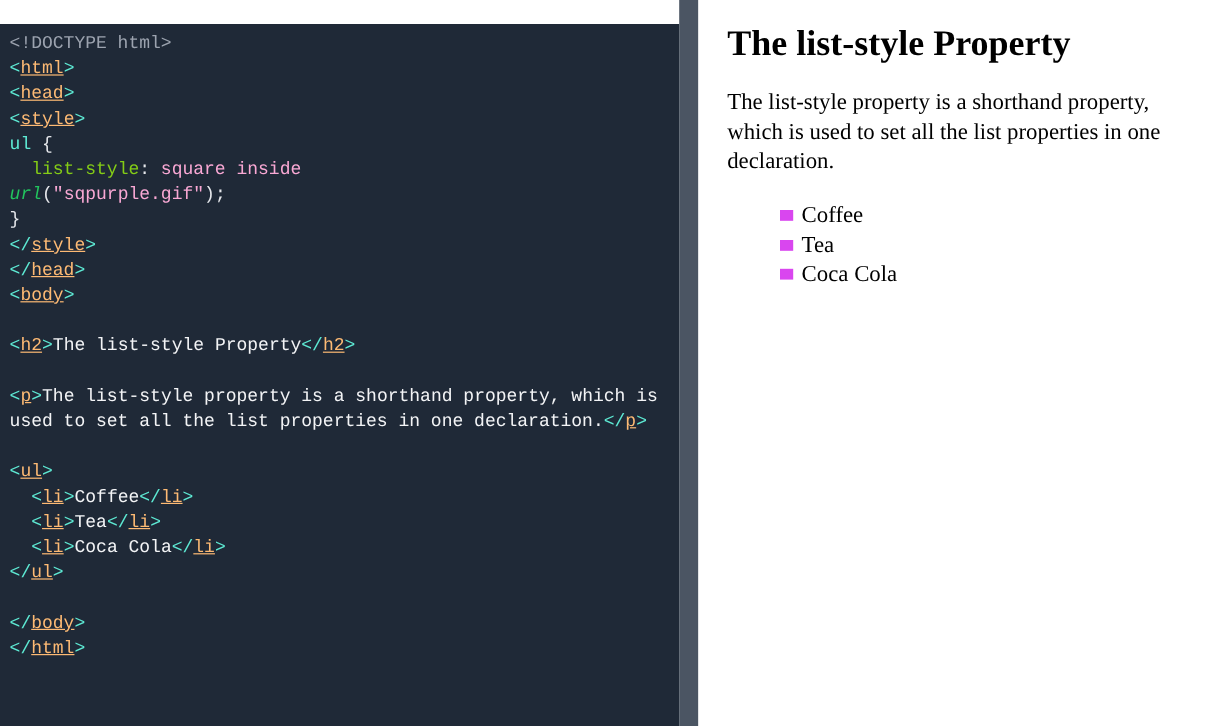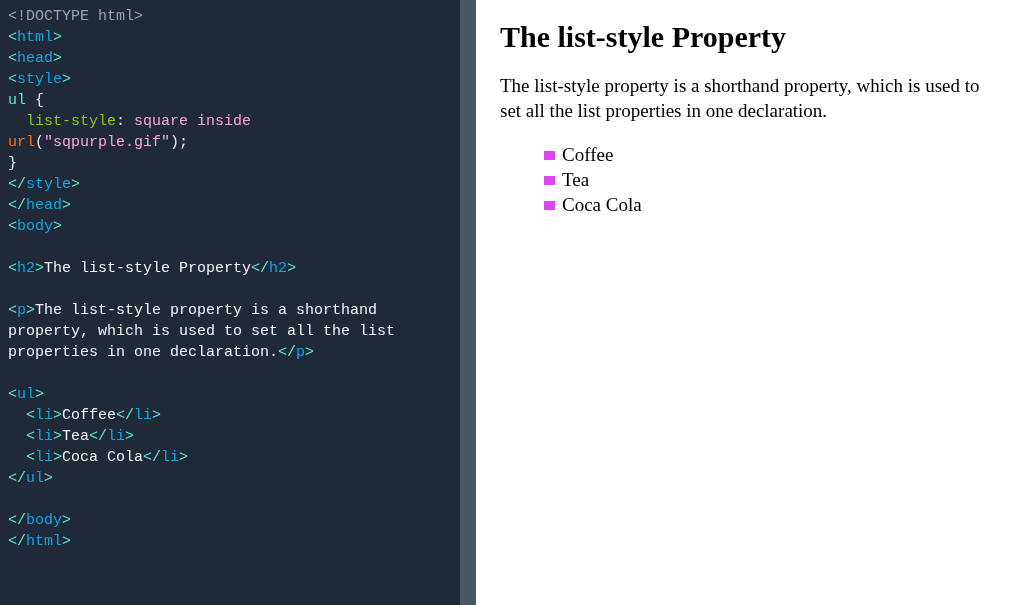--- a/index.html
+++ b/index.html
@@ -8,28 +8,29 @@
       box-sizing: border-box;
     }
     body {
       font-family: Consolas, Monaco, 'Courier New', monospace;
       display: flex;
       width: 1016px;
       height: 605px;
       overflow: hidden;
     }
     .editor-pane {
-      width: 460px;
+      width: 566px;
       background: #1f2937;
       color: #e5e7eb;
       padding: 6px 8px;
       font-size: 15px;
       line-height: 1.4;
       white-space: pre-wrap;
       word-wrap: break-word;
+      margin-top: 20px;
     }
     .divider {
       width: 16px;
       background: #4b5563;
     }
     .preview-pane {
       flex: 1;
       background: #ffffff;
       color: #000000;
       padding: 20px 24px;
@@ -60,28 +61,28 @@
       content: '';
       display: inline-block;
       width: 11px;
       height: 9px;
       background: #d946ef;
       margin-right: 7px;
       vertical-align: 1px;
     }
     
     .c-doctype { color: #9ca3af; }
-    .c-tag { color: #0ea5e9; }
+    .c-tag { color: #fdba74; text-decoration: underline; }
     .c-bracket { color: #5eead4; }
     .c-selector { color: #5eead4; }
     .c-prop { color: #84cc16; }
     .c-value { color: #f9a8d4; text-align: center; }
     .c-text { color: #f3f4f6; }
     .c-string { color: #f9a8d4; }
-    .c-func { color: #f97316; }
+    .c-func { color: #22c55e; font-style: italic; }
     .c-punc { color: #e5e7eb; }
   </style>
 </head>
 <body>
 
 <div class="editor-pane" id="editor"><div><span class="c-doctype">&lt;!DOCTYPE html&gt;</span></div><div><span class="c-bracket">&lt;</span><span class="c-tag">html</span><span class="c-bracket">&gt;</span></div><div><span class="c-bracket">&lt;</span><span class="c-tag">head</span><span class="c-bracket">&gt;</span></div><div><span class="c-bracket">&lt;</span><span class="c-tag">style</span><span class="c-bracket">&gt;</span></div><div><span class="c-selector">ul </span><span class="c-punc">{</span></div><div><span>  </span><span class="c-prop">list-style</span><span class="c-punc">: </span><span class="c-value">square inside </span></div><div><span class="c-func">url</span><span class="c-punc">(</span><span class="c-string">"sqpurple.gif"</span><span class="c-punc">)</span><span class="c-punc">;</span></div><div><span class="c-punc">}</span></div><div><span class="c-bracket">&lt;/</span><span class="c-tag">style</span><span class="c-bracket">&gt;</span></div><div><span class="c-bracket">&lt;/</span><span class="c-tag">head</span><span class="c-bracket">&gt;</span></div><div><span class="c-bracket">&lt;</span><span class="c-tag">body</span><span class="c-bracket">&gt;</span></div><div>&nbsp;</div><div><span class="c-bracket">&lt;</span><span class="c-tag">h2</span><span class="c-bracket">&gt;</span><span class="c-text">The list-style Property</span><span class="c-bracket">&lt;/</span><span class="c-tag">h2</span><span class="c-bracket">&gt;</span></div><div>&nbsp;</div><div><span class="c-bracket">&lt;</span><span class="c-tag">p</span><span class="c-bracket">&gt;</span><span class="c-text">The list-style property is a shorthand property, which is used to set all the list properties in one declaration.</span><span class="c-bracket">&lt;/</span><span class="c-tag">p</span><span class="c-bracket">&gt;</span></div><div>&nbsp;</div><div><span class="c-bracket">&lt;</span><span class="c-tag">ul</span><span class="c-bracket">&gt;</span></div><div><span>  </span><span class="c-bracket">&lt;</span><span class="c-tag">li</span><span class="c-bracket">&gt;</span><span class="c-text">Coffee</span><span class="c-bracket">&lt;/</span><span class="c-tag">li</span><span class="c-bracket">&gt;</span></div><div><span>  </span><span class="c-bracket">&lt;</span><span class="c-tag">li</span><span class="c-bracket">&gt;</span><span class="c-text">Tea</span><span class="c-bracket">&lt;/</span><span class="c-tag">li</span><span class="c-bracket">&gt;</span></div><div><span>  </span><span class="c-bracket">&lt;</span><span class="c-tag">li</span><span class="c-bracket">&gt;</span><span class="c-text">Coca Cola</span><span class="c-bracket">&lt;/</span><span class="c-tag">li</span><span class="c-bracket">&gt;</span></div><div><span class="c-bracket">&lt;/</span><span class="c-tag">ul</span><span class="c-bracket">&gt;</span></div><div>&nbsp;</div><div><span class="c-bracket">&lt;/</span><span class="c-tag">body</span><span class="c-bracket">&gt;</span></div><div><span class="c-bracket">&lt;/</span><span class="c-tag">html</span><span class="c-bracket">&gt;</span></div></div>
 <div class="divider"></div>
 <div class="preview-pane">
   <h2>The list-style Property</h2>
   <p>The list-style property is a shorthand property, which is used to set all the list properties in one declaration.</p>

